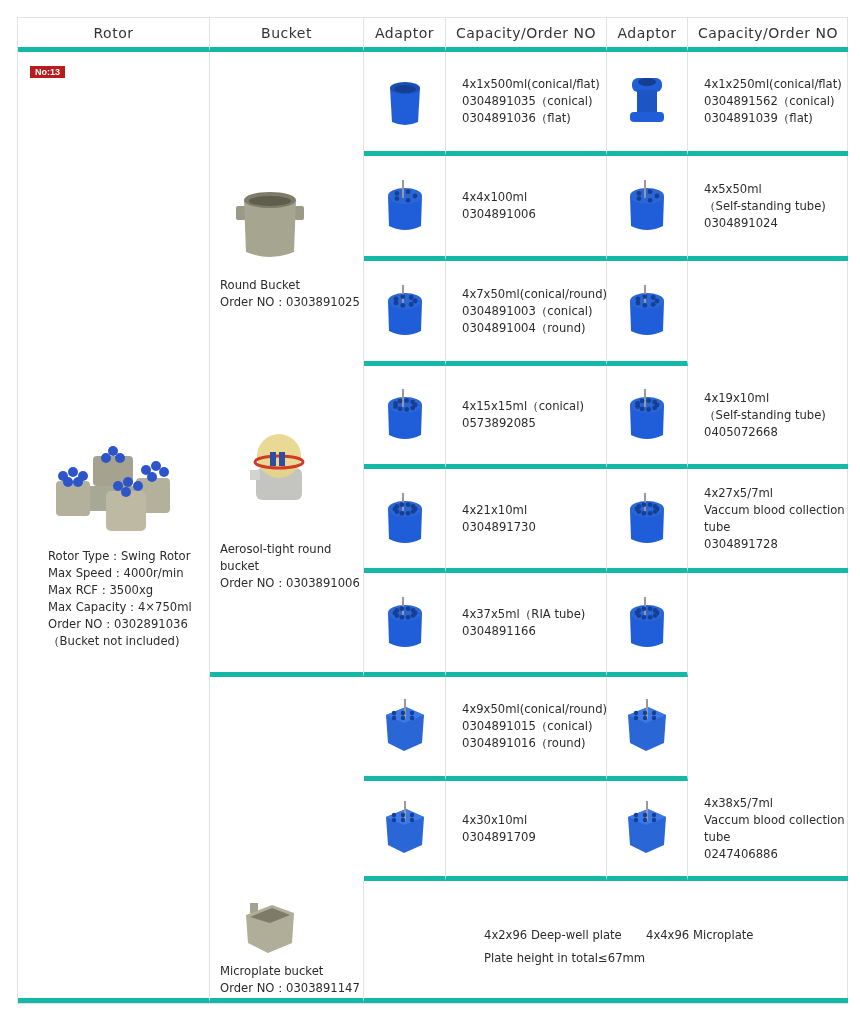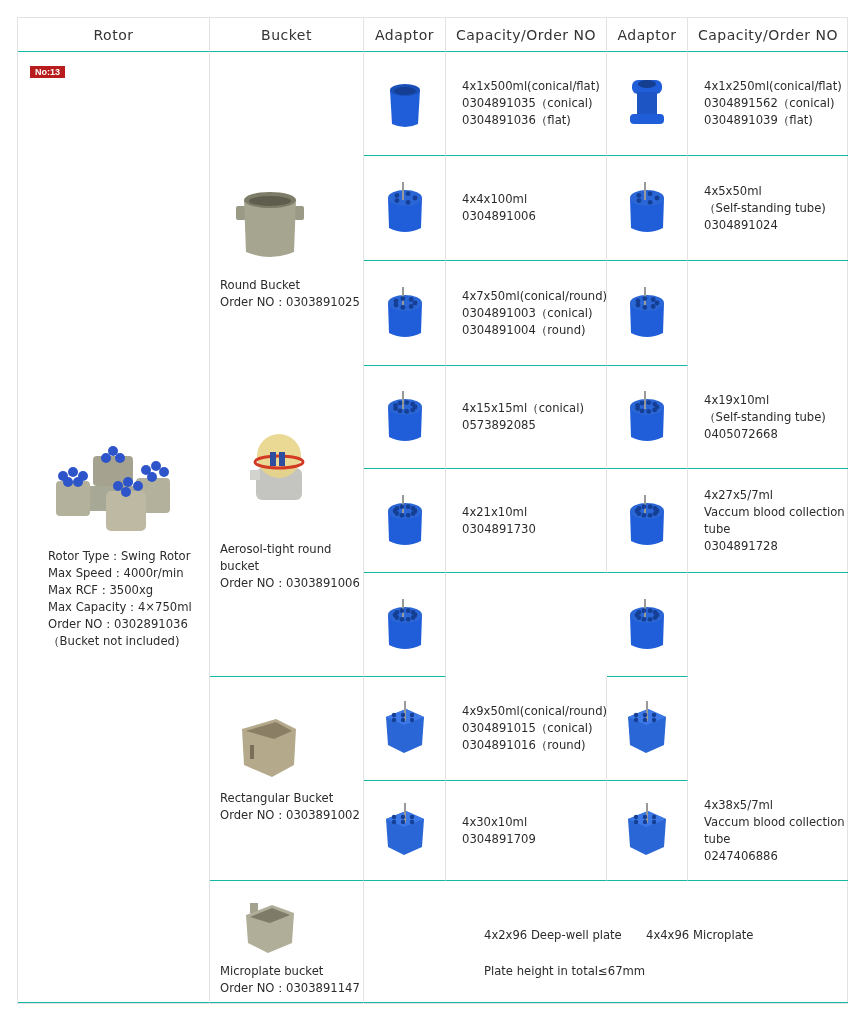--- a/index.html
+++ b/index.html
@@ -1,18 +1,18 @@
 <!DOCTYPE html>
 <html><head>
 <meta charset="utf-8">
 <style>
   html, body { margin:0; padding:0; background:#ffffff; }
   body { width:860px; height:1032px; position:relative; font-family:"DejaVu Sans", "Liberation Sans", sans-serif; color:#2b2b2b; overflow:hidden; }
   .tbl { position:absolute; left:17px; top:17px; width:831px; height:987px; border:1px solid #e3e3e3; box-sizing:border-box; }
-  .cell { position:absolute; box-sizing:border-box; border-right:1px solid #e3e3e3; border-bottom:1px solid #14b8a6; }
+  .cell { position:absolute; box-sizing:border-box; border-right:1px solid #e3e3e3; border-bottom:5px solid #14b8a6; }
   .hdr { font-size:14px; letter-spacing:0.5px; color:#333; display:flex; align-items:center; justify-content:center; }
   .txt { font-size:11.6px; line-height:17px; white-space:pre-line; color:#2b2b2b; }
   .vc { display:flex; align-items:center; }
   .badge { position:absolute; left:12px; top:48px; background:#b91c1c; color:#fff; font-size:9px; font-weight:bold; padding:1px 5px; font-family:"Liberation Sans", sans-serif; }
   .img { position:absolute; }
 </style>
 </head>
 <body>
 
 <div class="tbl">
@@ -76,46 +76,37 @@
       <circle cx="33" cy="24" r="22" fill="#e8d48a" opacity="0.9"></circle>
       <ellipse cx="33" cy="30" rx="24" ry="6" fill="none" stroke="#d23a24" stroke-width="3"></ellipse>
       <rect x="24" y="20" width="6" height="14" fill="#2f4d9e"></rect>
         <rect x="33" y="20" width="6" height="14" fill="#2f4d9e"></rect>
     </svg>
     <div class="txt img" style="left:10px;top:461px;margin-top:28px;">Aerosol-tight round
 bucket
 Order NO：0303891006</div>
   </div>
 
-  <div class="cell" style="left:192px;top:659px;width:154px;height:204px;">
-    <svg class="img" style="left:26px;top:38px;" width="64" height="64">
-      <polygon points="6,14 40,4 60,14 58,50 36,62 8,50" fill="#b4a98b"></polygon>
-      <polygon points="10,16 40,7 56,16 38,24" fill="#8a7f64"></polygon>
-      <rect x="14" y="30" width="4" height="14" fill="#7a705a"></rect>
-    </svg>
-    <div class="txt img" style="left:10px;top:113px;">Rectangular Bucket
-Order NO：0303891002</div>
-  </div>
 
   <div class="cell" style="left:192px;top:863px;width:154px;height:122px;">
     <svg class="img" style="left:32px;top:18px;" width="56" height="56">
       <rect x="8" y="4" width="8" height="10" fill="#a2a28e"></rect>
       <polygon points="4,16 30,6 52,14 50,44 26,54 6,44" fill="#b0ad98"></polygon>
       <polygon points="8,18 30,9 48,16 28,24" fill="#7e7c69"></polygon>
     </svg>
     <div class="txt img" style="left:10px;top:82px;">Microplate bucket
 Order NO：0303891147</div>
   </div>
 
   <div id="rows"></div>
 
   <div class="cell" style="left:346px;top:863px;width:484px;height:122px;border-right:none;">
     <div class="txt img" style="left:120px;top:46px;">4x2x96 Deep-well plate</div>
     <div class="txt img" style="left:282px;top:46px;">4x4x96 Microplate</div>
-    <div class="txt img" style="left:120px;top:69px;margin-top:13px;">Plate height in total≤67mm</div>
+    <div class="txt img" style="left:120px;top:69px;">Plate height in total≤67mm</div>
   </div>
 <div class="cell vc" style="left: 346px; top: 34px; width: 82px; height: 104px;">
       <svg width="50" height="60" style="margin: 0px auto;">
         <path d="M10 16 L40 16 L38 50 Q25 56 12 50 Z" fill="#1f5ed8"></path>
         <ellipse cx="25" cy="16" rx="15" ry="6" fill="#1a4fb8"></ellipse>
         <ellipse cx="25" cy="17" rx="11" ry="4" fill="#143f94"></ellipse>
       </svg>
     </div>
     <div class="cell vc" style="left: 428px; top: 34px; width: 161px; height: 104px; padding-left: 16px;">
       <div class="txt">4x1x500ml(conical/flat)
@@ -295,20 +286,24 @@
         <circle cx="33.1" cy="22.6" r="2.4" fill="#143f94"></circle>
         <circle cx="28.1" cy="24.3" r="2.4" fill="#143f94"></circle>
         <circle cx="21.9" cy="24.3" r="2.4" fill="#143f94"></circle>
         <circle cx="16.9" cy="22.6" r="2.4" fill="#143f94"></circle>
         <circle cx="15.0" cy="20.0" r="2.4" fill="#143f94"></circle>
         <circle cx="16.9" cy="17.4" r="2.4" fill="#143f94"></circle>
         <circle cx="21.9" cy="15.7" r="2.4" fill="#143f94"></circle>
         <circle cx="28.1" cy="15.7" r="2.4" fill="#143f94"></circle>
         <circle cx="33.1" cy="17.4" r="2.4" fill="#143f94"></circle>
       </svg>
+    </div>
+    <div class="cell vc" style="left: 428px; top: 555px; width: 161px; height: 104px; padding-left: 16px;">
+      <div class="txt">4x37x5ml（RIA tube)
+0304891166</div>
     </div>
     <div class="cell vc" style="left: 589px; top: 555px; width: 81px; height: 104px;">
       <svg width="50" height="60" style="margin: 0px auto;">
         <path d="M8 20 L42 20 L41 50 Q25 58 9 50 Z" fill="#1f5ed8"></path>
         <ellipse cx="25" cy="20" rx="17" ry="8" fill="#2a66d6"></ellipse>
         <rect x="22" y="4" width="2" height="18" fill="#999"></rect>
         <circle cx="35.0" cy="20.0" r="2.4" fill="#143f94"></circle>
         <circle cx="33.1" cy="22.6" r="2.4" fill="#143f94"></circle>
         <circle cx="28.1" cy="24.3" r="2.4" fill="#143f94"></circle>
         <circle cx="21.9" cy="24.3" r="2.4" fill="#143f94"></circle>

